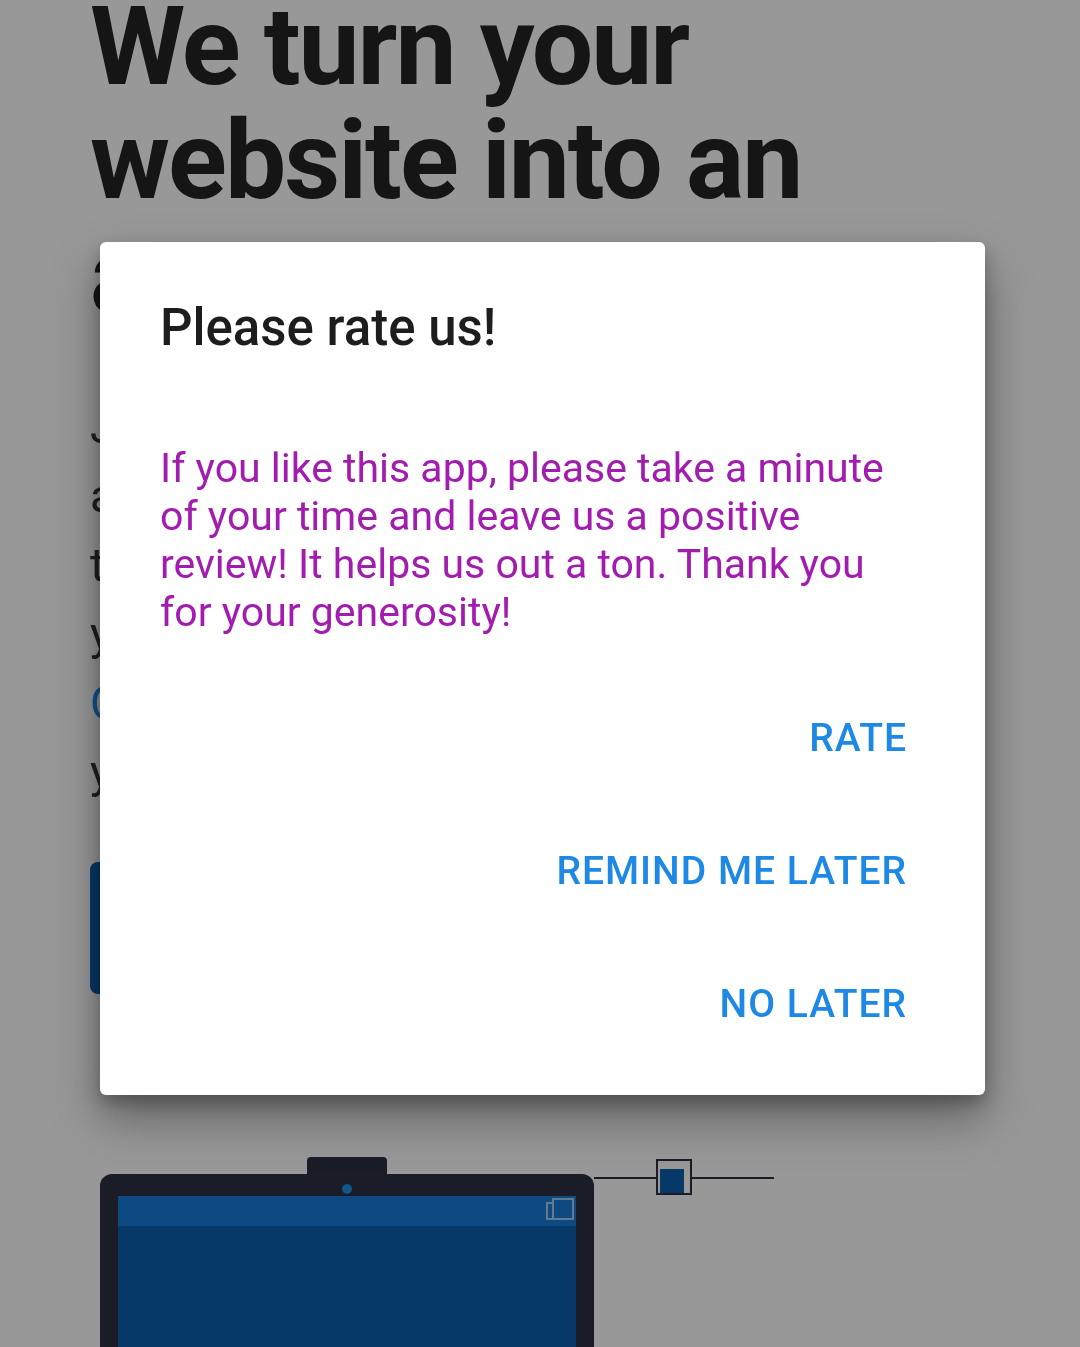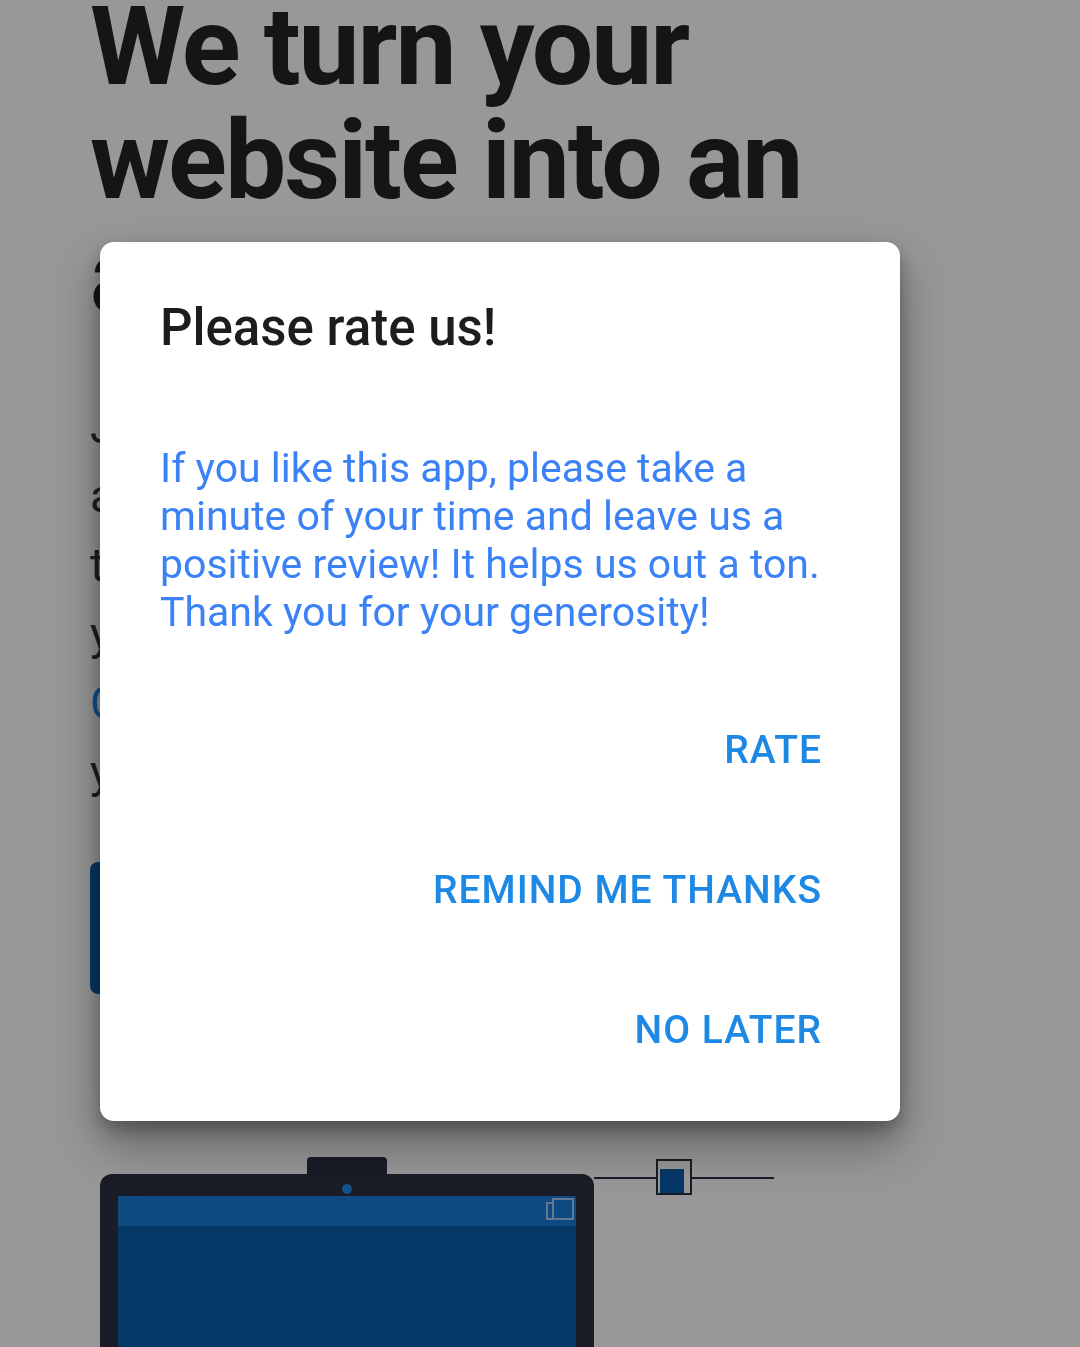--- a/index.html
+++ b/index.html
@@ -145,44 +145,44 @@
       top: 0;
       left: 0;
       width: 100%;
       height: 100%;
       background: rgba(0, 0, 0, 0.38);
     }
     .dialog {
       position: absolute;
       top: 242px;
       left: 100px;
-      width: 800px;
+      width: 885px;
       background: #ffffff;
-      border-radius: 14px;
+      border-radius: 6px;
       box-shadow: 0 24px 48px rgba(0,0,0,0.35), 0 8px 16px rgba(0,0,0,0.25);
       padding: 56px 60px 30px 60px;
     }
     .dialog-title {
       font-size: 51px;
       font-weight: 500;
       color: #1d1d1d;
       margin-bottom: 88px;
     }
     .dialog-body {
       font-size: 41px;
-      color: #3b82f6;
+      color: #a21caf;
       line-height: 1.17;
       font-weight: 400;
-      margin-bottom: 52px;
+      margin-bottom: 40px;
     }
     .dialog-actions {
       display: flex;
       flex-direction: column;
       align-items: flex-end;
-      gap: 18px;
+      gap: 11px;
     }
     .dialog-button {
       background: transparent;
       border: none;
       color: #1e88e5;
       font-size: 39px;
       font-weight: 500;
       letter-spacing: 1px;
       padding: 38px 18px;
       cursor: pointer;
@@ -213,16 +213,16 @@
   </div>
 </div>
 
 <div class="overlay-scrim"></div>
 
 <div class="dialog">
   <div class="dialog-title">Please rate us!</div>
   <div class="dialog-body">If you like this app, please take a minute of your time and leave us a positive review! It helps us out a ton. Thank you for your generosity!</div>
   <div class="dialog-actions">
     <button class="dialog-button">RATE</button>
-    <button class="dialog-button">REMIND ME THANKS</button>
+    <button class="dialog-button">REMIND ME LATER</button>
     <button class="dialog-button">NO LATER</button>
   </div>
 </div>
 
 </body></html>

